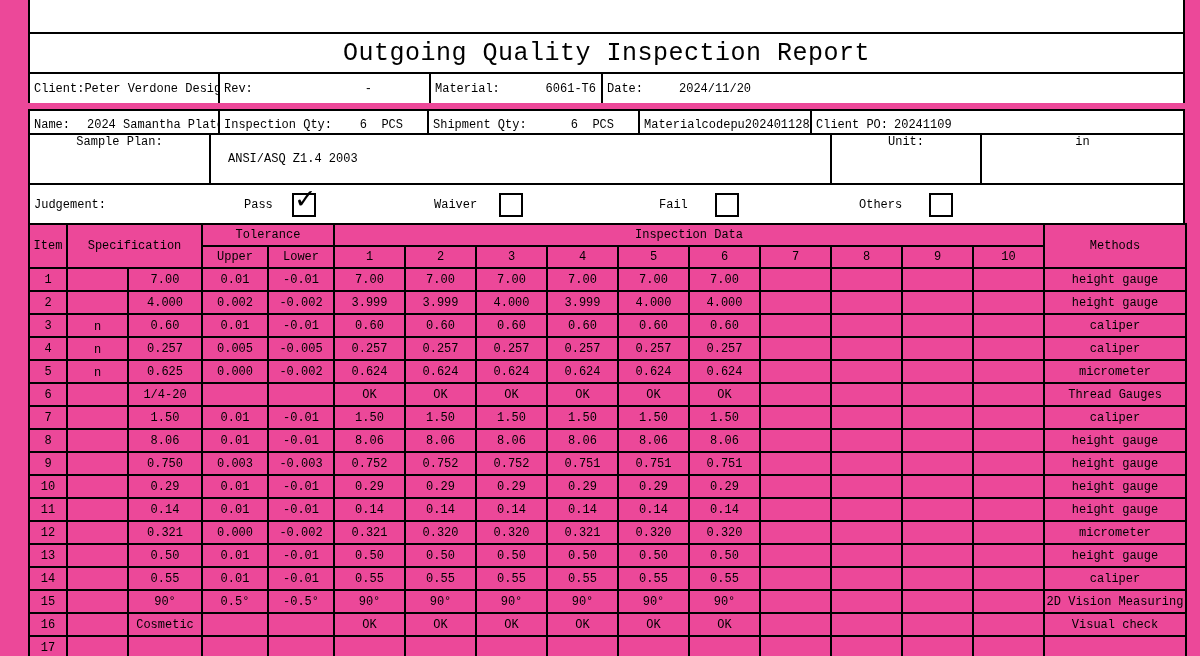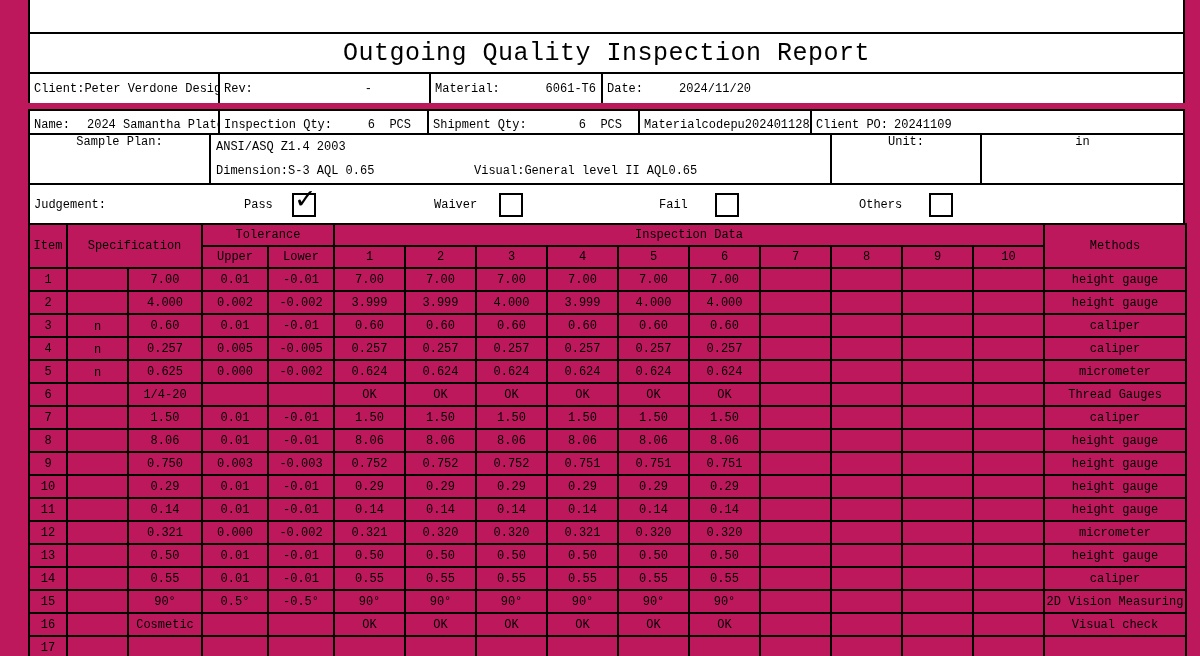--- a/index.html
+++ b/index.html
@@ -1,39 +1,39 @@
 <!DOCTYPE html>
 <html><head>
 <meta charset="utf-8">
 <style>
   html,body{margin:0;padding:0;background:#fff;}
-  .page{position:relative;width:1200px;height:656px;background:#be185d;overflow:hidden;
+  .page{position:relative;width:1200px;height:656px;background:#ec4899;overflow:hidden;
         font-family:"Liberation Mono","DejaVu Sans Mono",monospace;color:#000;}
   .sheet{position:absolute;left:28px;top:0;width:1157px;height:656px;}
   .section{position:absolute;left:0;width:1157px;box-sizing:border-box;
            border-left:2px solid #000;border-right:2px solid #000;background:#fff;}
   #blank-strip{top:0;height:32px;}
   #title-row{top:32px;height:40px;border-top:2px solid #000;display:flex;
              align-items:center;justify-content:center;}
   #title-row .t{font-size:25px;letter-spacing:0.5px;white-space:pre;}
   #info-row-1{top:72px;height:31px;border-top:2px solid #000;display:flex;}
   #info-row-2{top:109px;height:30px;border-top:2px solid #000;display:flex;}
   .info-cell{box-sizing:border-box;border-left:2px solid #000;display:flex;align-items:center;
              padding:0 4px;white-space:pre;overflow:hidden;font-size:12px;}
   .info-cell.first{border-left:none;}
   .w-c1{width:188px;} .w-c2{width:209px;} .w-c3{width:211px;} .w-c4{width:172px;} .w-c5{flex:1;}
   .gap7{margin-left:7px;} .gap17{margin-left:17px;} .gap36{margin-left:36px;}
   .gap6{margin-left:6px;} .gap112{margin-left:112px;}
-  .push{margin-left:auto;} .pr12{padding-right:16px;} .pr5{padding-right:5px;}
+  .push{margin-left:auto;} .pr12{padding-right:24px;} .pr5{padding-right:5px;}
   #sample-row{top:133px;height:50px;border-top:2px solid #000;display:flex;font-size:12px;}
   .sp-cell{box-sizing:border-box;border-left:2px solid #000;display:flex;align-items:flex-start;
            justify-content:center;white-space:pre;}
   .sp-cell.first{border-left:none;width:179px;}
   .sp-main{width:621px;flex-direction:column;align-items:stretch;justify-content:space-evenly;
-           padding-left:5px;justify-content:space-around;}
+           padding-left:17px;justify-content:space-around;}
   .sp-main .line2{display:flex;}
   .sp-main .dim{display:inline-block;width:258px;}
   .sp-unit{width:150px;} .sp-in{flex:1;}
   #judgement-row{top:183px;height:40px;border-top:2px solid #000;font-size:12px;}
   #judgement-row .jlabel{position:absolute;top:13px;white-space:pre;}
   .jl-main{left:4px;}
   .jbox{position:absolute;top:8px;width:20px;height:20px;border:2px solid #000;background:#fff;}
   .jbox .check{position:absolute;top:-10px;left:0px;font-size:27px;font-weight:bold;
                font-family:"DejaVu Sans","Liberation Sans",sans-serif;line-height:1;}
   .jl0{left:214px;} .jb0{left:262px;}
@@ -93,24 +93,20 @@
         <span>Client PO:</span><span class="gap6">20241109</span>
       </div>
     </div>
 
     <div class="section" id="sample-row">
       <div class="sp-cell first">
         <span>Sample Plan:</span>
       </div>
       <div class="sp-cell sp-main">
         <span>ANSI/ASQ Z1.4 2003</span>
-        <span class="line2">
-          <span class="dim">Dimension:S-3 AQL 0.65</span>
-          <span>Visual:General level II AQL0.65</span>
-        </span>
       </div>
       <div class="sp-cell sp-unit">
         <span>Unit:</span>
       </div>
       <div class="sp-cell sp-in">
         <span>in</span>
       </div>
     </div>
 
     <div class="section" id="judgement-row">

